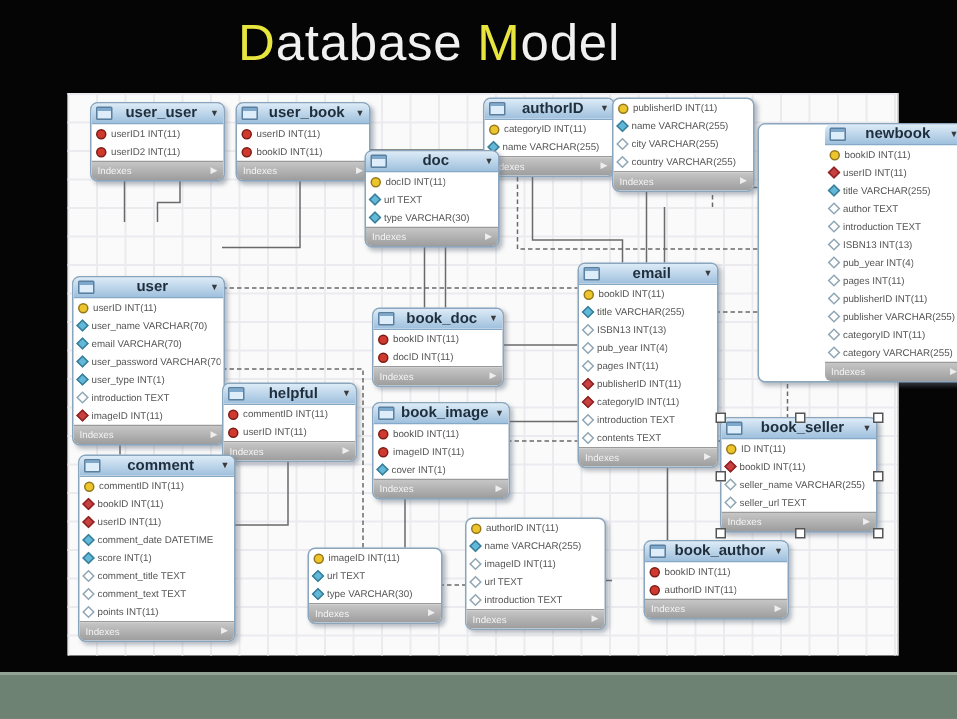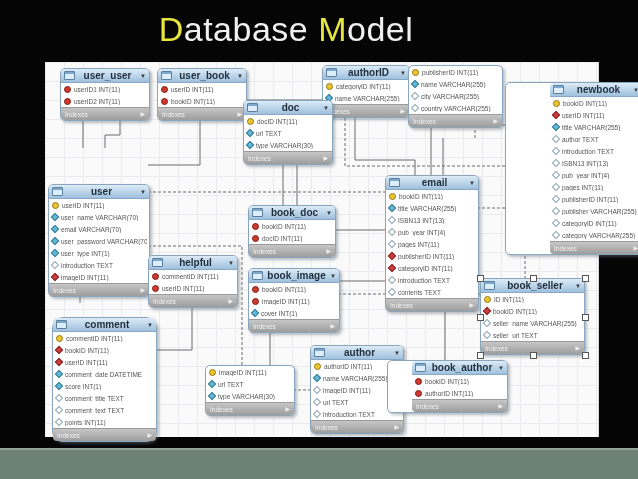--- a/index.html
+++ b/index.html
@@ -421,21 +421,21 @@
       </div>
       <div class="erow">
         <span class="ic ic-req"></span>
         <span class="ftext">cover INT(1)</span>
       </div>
       <div class="efoot">
         <span class="flabel">Indexes</span>
         <span class="farr">▶</span>
       </div>
     </div>
-    <div class="entity" style="left: 7px; top: 255px; width: 103px; border-radius: 11px;">
+    <div class="entity" style="left: 7px; top: 241px; width: 103px;">
       <div class="ehead">
         <span class="tbl-ic"></span>
         <span class="ename">comment</span>
         <span class="arr">▼</span>
       </div>
       <div class="erow">
         <span class="ic ic-pk"></span>
         <span class="ftext">commentID INT(11)</span>
       </div>
       <div class="erow">
@@ -465,25 +465,20 @@
       <div class="erow">
         <span class="ic ic-opt"></span>
         <span class="ftext">points INT(11)</span>
       </div>
       <div class="efoot">
         <span class="flabel">Indexes</span>
         <span class="farr">▶</span>
       </div>
     </div>
     <div class="entity" style="left: 265px; top: 283px; width: 92px;">
-      <div class="ehead">
-        <span class="tbl-ic"></span>
-        <span class="ename">author</span>
-        <span class="arr">▼</span>
-      </div>
       <div class="erow">
         <span class="ic ic-pk"></span>
         <span class="ftext">authorID INT(11)</span>
       </div>
       <div class="erow">
         <span class="ic ic-req"></span>
         <span class="ftext">name VARCHAR(255)</span>
       </div>
       <div class="erow">
         <span class="ic ic-opt"></span>
@@ -513,21 +508,21 @@
       </div>
       <div class="erow">
         <span class="ic ic-req"></span>
         <span class="ftext">type VARCHAR(30)</span>
       </div>
       <div class="efoot">
         <span class="flabel">Indexes</span>
         <span class="farr">▶</span>
       </div>
     </div>
-    <div class="entity" style="left: 342px; top: 298px; width: 95px; padding-left: 24px;">
+    <div class="entity" style="left: 384px; top: 298px; width: 95px;">
       <div class="ehead">
         <span class="tbl-ic"></span>
         <span class="ename">book_author</span>
         <span class="arr">▼</span>
       </div>
       <div class="erow">
         <span class="ic ic-fkpk"></span>
         <span class="ftext">bookID INT(11)</span>
       </div>
       <div class="erow">

